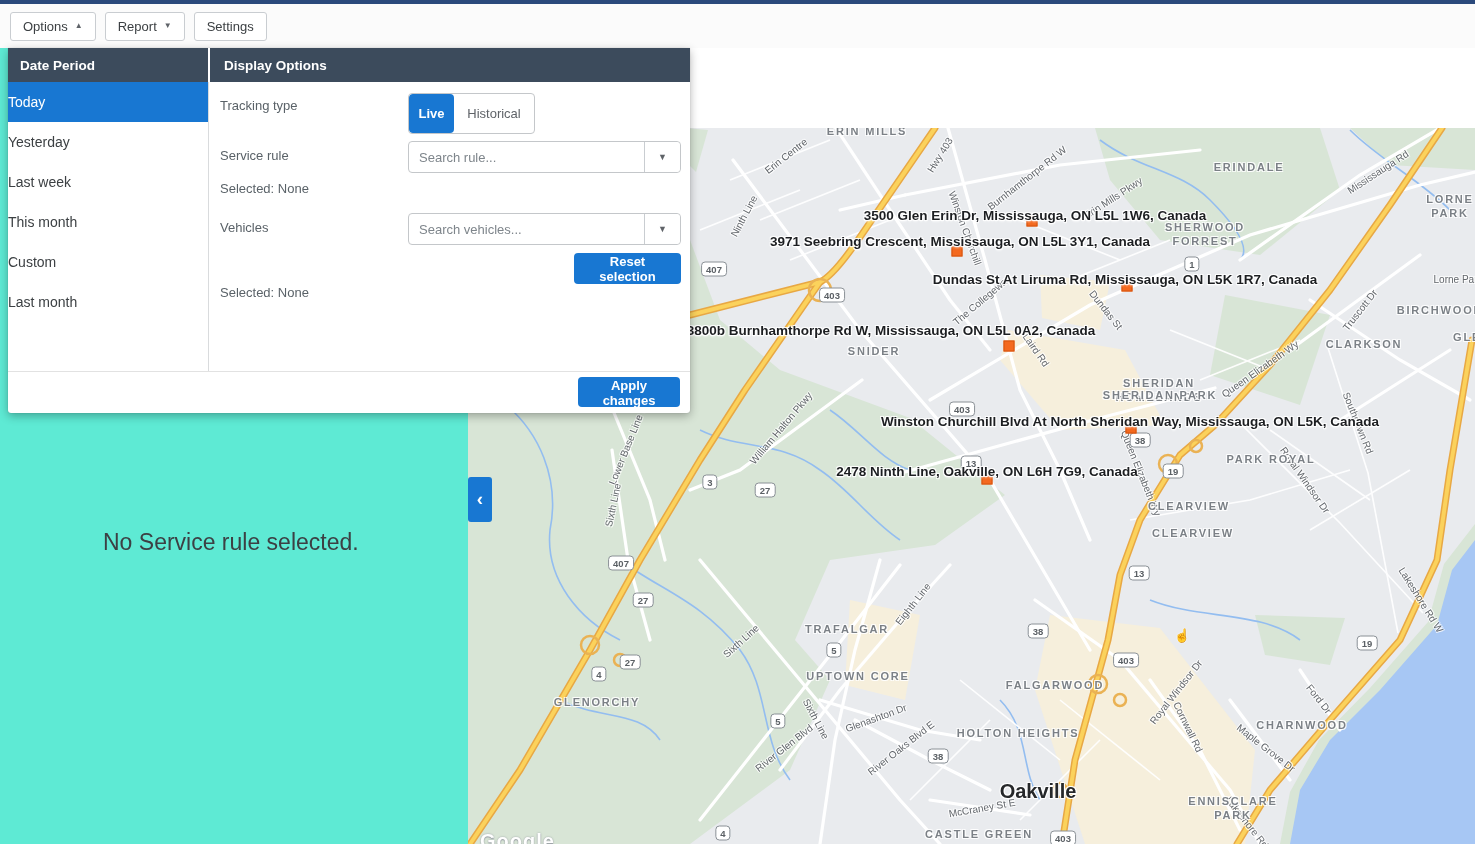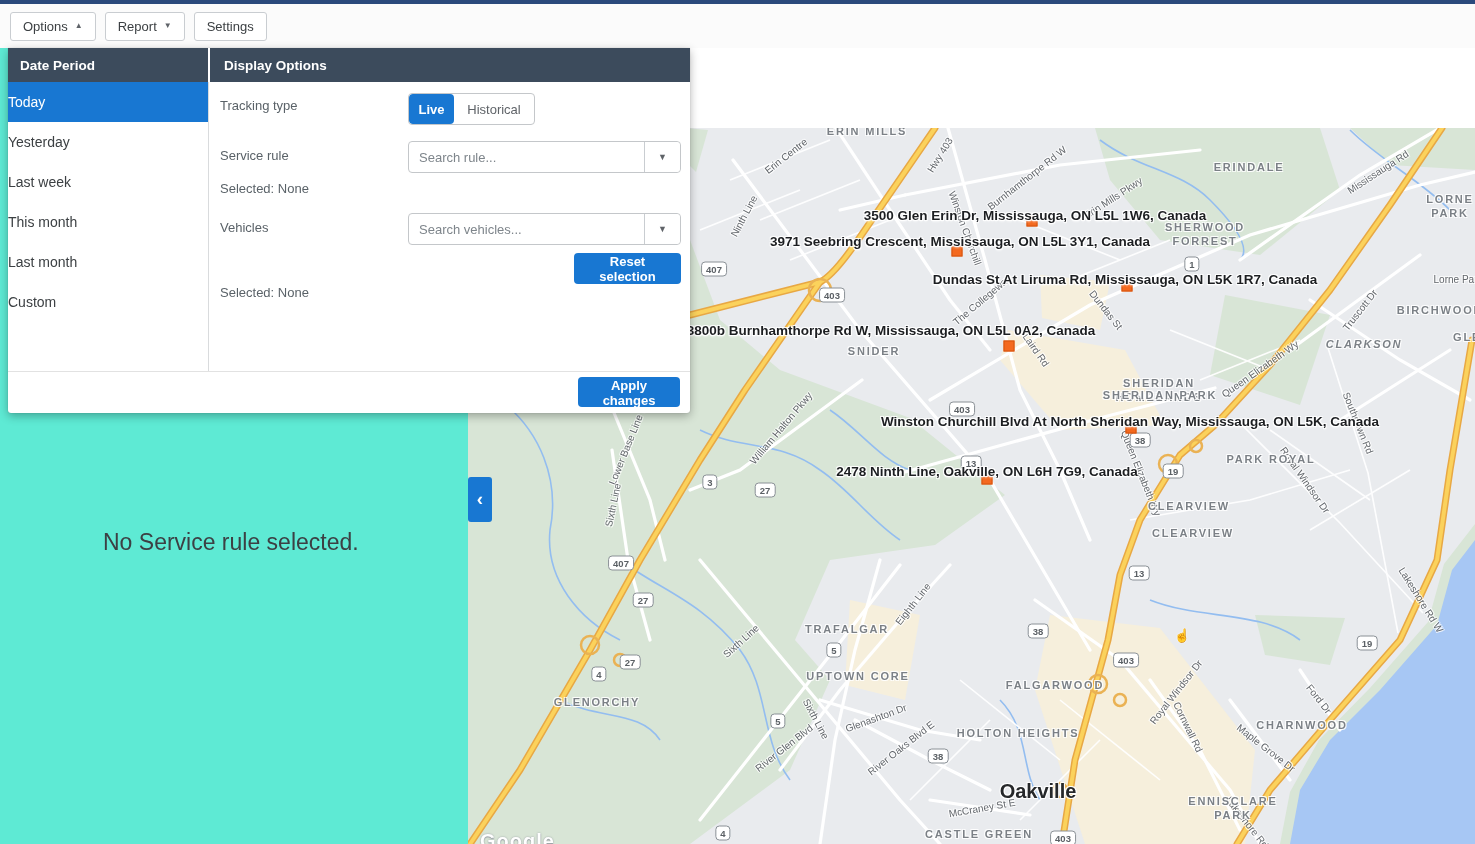--- a/index.html
+++ b/index.html
@@ -43,21 +43,21 @@
   .panel{position:absolute;left:8px;top:48px;width:682px;height:365px;background:#fff;z-index:100;box-shadow:0 3px 10px rgba(0,0,0,.3),0 0 1px rgba(0,0,0,.3);border-radius:0 0 3px 3px;}
   .panel-header{position:absolute;left:0;top:0;height:34px;background:#3c4b5c;color:#fff;font-size:13.5px;font-weight:700;display:flex;align-items:center;}
   .panel-header.hl{width:200px;padding-left:12px;}
   .panel-header.hr{left:202px;width:480px;padding-left:14px;}
   .side-col{position:absolute;left:0;top:34px;width:200px;height:289px;}
   .v-div{position:absolute;left:200px;top:34px;width:1px;height:289px;background:#d9dbdd;}
   .side-item{height:40px;display:flex;align-items:center;padding-left:0;font-size:14px;color:#3c4043;cursor:pointer;}
   .side-item.selected{background:#1877d2;color:#fff;}
   .fld-label{position:absolute;font-size:13px;color:#5a6268;}
   .sel-none{position:absolute;font-size:13px;color:#5a6268;}
-  .toggle{position:absolute;left:400px;top:45px;width:127px;height:32px;border:1px solid #c4c7ca;border-radius:4px;display:flex;align-items:stretch;overflow:hidden;background:#fff;}
+  .toggle{position:absolute;left:400px;top:45px;width:127px;height:41px;border:1px solid #c4c7ca;border-radius:4px;display:flex;align-items:stretch;overflow:hidden;background:#fff;}
   .toggle .seg{display:flex;align-items:center;justify-content:center;font-size:13px;cursor:pointer;}
   .toggle .seg.on{background:#1877d2;color:#fff;font-weight:700;width:45px;border-radius:4px;}
   .toggle .seg.off{color:#5f6368;flex:1;}
   .search-box{position:absolute;left:400px;width:273px;height:32px;}
   .search-box input{width:100%;height:100%;border:1px solid #c4c7ca;border-radius:4px;padding:0 44px 0 10px;font-size:13px;color:#1d4ed8;outline:none;}
   .search-box input::placeholder{color:#7e858b;}
   .search-box .dd{position:absolute;right:1px;top:1px;bottom:1px;width:36px;border-left:1px solid #c9cdd1;display:flex;align-items:center;justify-content:center;color:#5f6368;font-size:9px;cursor:pointer;border-radius:0 4px 4px 0;background:#fff;}
   .btn-blue{position:absolute;background:#1877d2;color:#fff;border:none;border-radius:4px;font-size:13px;font-weight:700;cursor:pointer;}
   .reset-btn{left:566px;top:205px;width:107px;height:31px;}
   .panel-footer{position:absolute;left:0;top:323px;width:682px;height:42px;border-top:1px solid #e2e2e2;}
@@ -188,21 +188,21 @@
       </g>
     </svg>
     <div class="watermark">Google</div>
     <div class="map-cursor" style="left: 706px; top: 500px;">☝</div>
   <div class="map-place" style="left: 399px; top: 4px;">ERIN MILLS</div>
       <div class="map-place" style="left: 781px; top: 40px;">ERINDALE</div>
       <div class="map-place" style="left: 737px; top: 107px;">SHERWOOD
 FORREST</div>
       <div class="map-place" style="left: 982px; top: 79px;">LORNE PARK</div>
       <div class="map-place" style="left: 928px; top: 183px; margin-left: 44px;">BIRCHWOOD</div>
-      <div class="map-place" style="left: 896px; top: 217px; font-style: italic;">CLARKSON</div>
+      <div class="map-place" style="left: 896px; top: 217px;">CLARKSON</div>
       <div class="map-place" style="left: 1004px; top: 210px;">GLEN</div>
       <div class="map-place" style="left: 691px; top: 219px; margin-top: 44px;">SHERIDAN
 HOMELANDS</div>
       <div class="map-place" style="left: 406px; top: 224px;">SNIDER</div>
       <div class="map-place" style="left: 692px; top: 268px;">SHERIDAN PARK</div>
       <div class="map-place" style="left: 803px; top: 332px;">PARK ROYAL</div>
       <div class="map-place" style="left: 721px; top: 379px;">CLEARVIEW</div>
       <div class="map-place" style="left: 725px; top: 406px;">CLEARVIEW</div>
       <div class="map-place" style="left: 379px; top: 502px;">TRAFALGAR</div>
       <div class="map-place" style="left: 390px; top: 549px;">UPTOWN CORE</div>
@@ -287,22 +287,22 @@
   </div>
 
   <div class="panel">
     <div class="panel-header hr">Display Options</div>
     <div class="panel-header hl">Date Period</div>
     <div class="side-col">
         <div class="side-item selected">Today</div>
         <div class="side-item">Yesterday</div>
         <div class="side-item">Last week</div>
         <div class="side-item">This month</div>
+        <div class="side-item">Custom</div>
         <div class="side-item">Last month</div>
-        <div class="side-item">Custom</div>
       </div>
     <div class="v-div"></div>
 
     <div class="fld-label" style="left:212px;top:50px;">Tracking type</div>
     <div class="toggle">
       <span class="seg on">Live</span>
       <span class="seg off">Historical</span>
     </div>
 
     <div class="fld-label" style="left:212px;top:100px;">Service rule</div>

